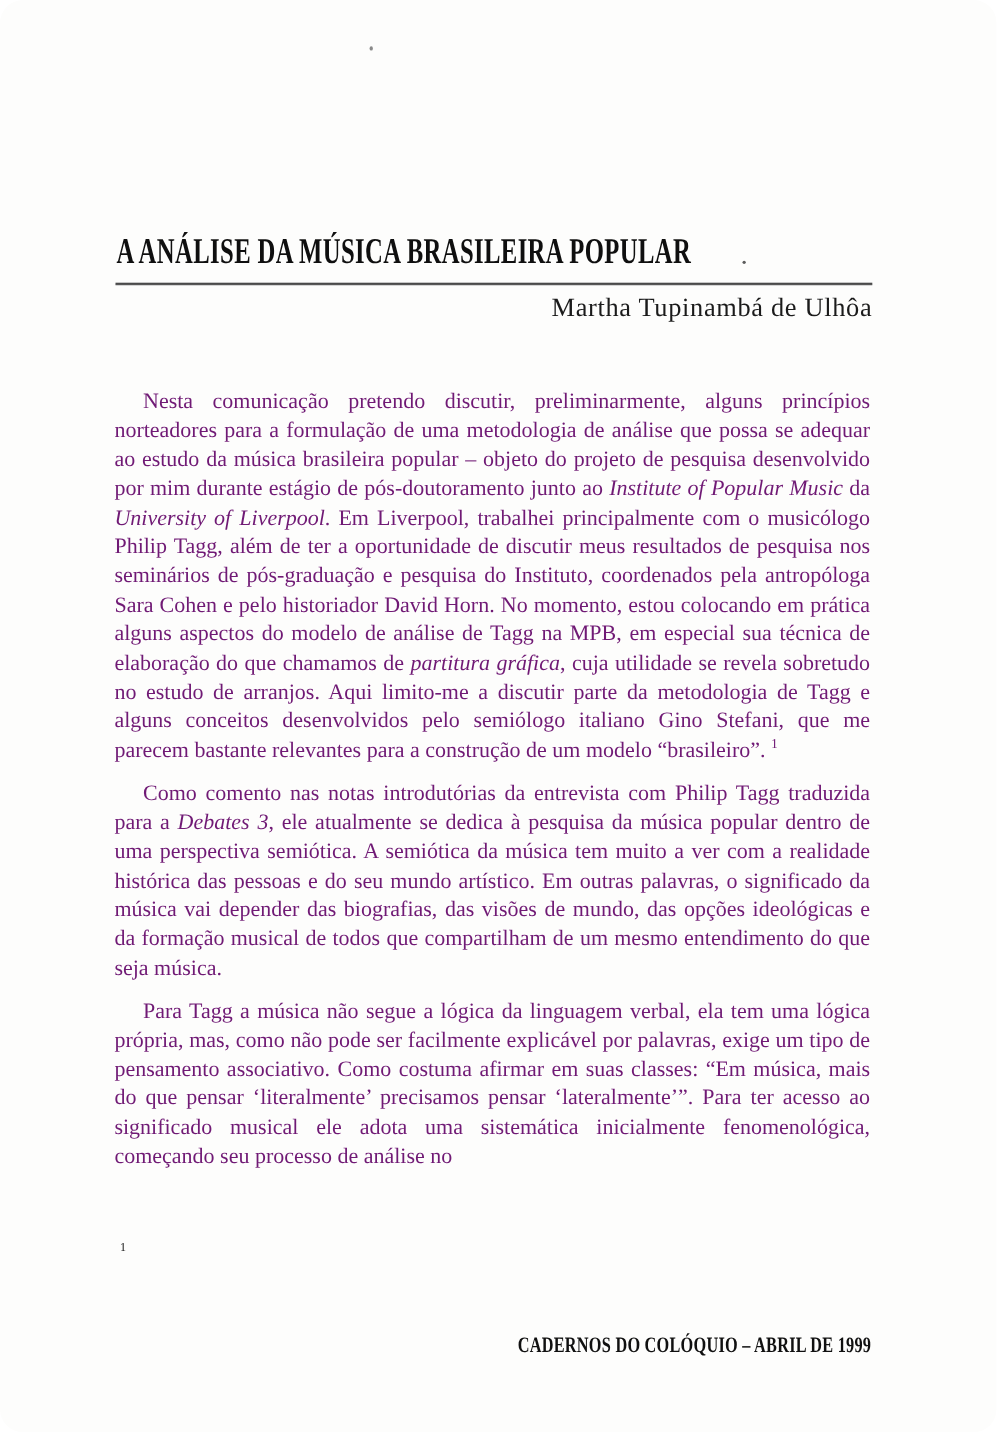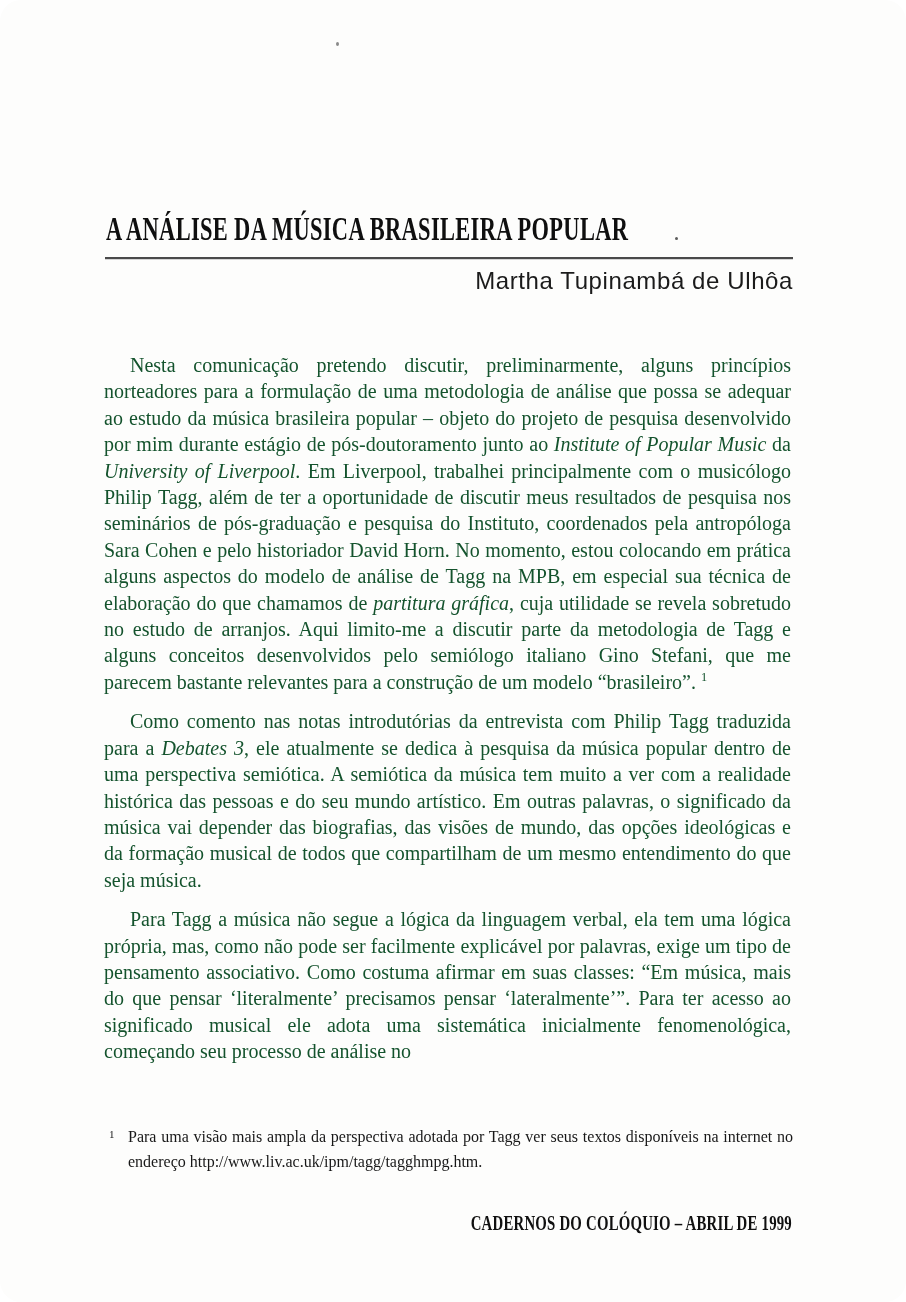--- a/index.html
+++ b/index.html
@@ -36,36 +36,36 @@
     height: 2px;
     background: #4a4a4a;
     box-shadow: 0 1px 0 rgba(90,90,90,0.25);
   }
   .author {
     position: absolute;
     left: 105px;
     top: 267px;
     width: 688px;
     text-align: right;
-    font-family: Liberation Sans, sans-serif;
+    font-family: Liberation Serif, serif;
     font-size: 24px;
     font-weight: 400;
     color: #1b1b1b;
     letter-spacing: 0.6px;
   }
   .body-text {
     position: absolute;
     left: 104px;
     top: 352px;
     width: 687px;
     font-size: 20px;
     line-height: 26.4px;
     text-align: justify;
     hyphens: manual;
-    color: #14532d;
+    color: #701a75;
   }
   .body-text p { text-indent: 26px; margin-bottom: 13px; }
   .body-text p:last-child { margin-bottom: 16px; }
   .body-text em { font-style: italic; }
   sup.fn-ref { font-size: 0.62em; vertical-align: super; line-height: 0; }
   .footnote {
     position: absolute;
     left: 105px;
     top: 1124px;
     width: 688px;
@@ -112,21 +112,20 @@
   <div class="author">Martha Tupinambá de Ulhôa</div>
 
   <div class="body-text" id="body-paragraphs">
       <p><span>Nesta comunicação pretendo discutir, preliminarmente, alguns princí­pios norteadores para a formulação de uma metodologia de análise que possa se adequar ao estudo da música brasileira popular – objeto do proje­to de pesquisa desenvolvido por mim durante estágio de pós-doutoramento junto ao </span><em>Institute of Popular Music</em><span> da </span><em>University of Liverpool</em><span>. Em Liverpool, trabalhei principalmente com o musicólogo Philip Tagg, além de ter a opor­tunidade de discutir meus resultados de pesquisa nos seminários de pós-graduação e pesquisa do Instituto, coordenados pela antropóloga Sara Cohen e pelo historiador David Horn. No momento, estou colocando em prática alguns aspectos do modelo de análise de Tagg na MPB, em especial sua técnica de elaboração do que chamamos de </span><em>partitura gráfica</em><span>, cuja utilidade se revela sobretudo no estudo de arranjos. Aqui limito-me a discutir parte da metodologia de Tagg e alguns conceitos desenvolvidos pelo semiólogo ita­liano Gino Stefani, que me parecem bastante relevantes para a construção de um modelo “brasileiro”. </span><sup class="fn-ref">1</sup></p>
       <p><span>Como comento nas notas introdutórias da entrevista com Philip Tagg traduzida para a </span><em>Debates 3</em><span>, ele atualmente se dedica à pesquisa da música popular dentro de uma perspectiva semiótica. A semiótica da música tem muito a ver com a realidade histórica das pessoas e do seu mundo artístico. Em outras palavras, o significado da música vai depender das biografias, das visões de mundo, das opções ideológicas e da formação musical de todos que compartilham de um mesmo entendimento do que seja música.</span></p>
       <p><span>Para Tagg a música não segue a lógica da linguagem verbal, ela tem uma lógica própria, mas, como não pode ser facilmente explicável por palavras, exige um tipo de pensamento associativo. Como costuma afirmar em suas classes: “Em música, mais do que pensar ‘literalmente’ precisamos pensar ‘lateralmente’”. Para ter acesso ao significado musical ele adota uma sistemá­tica inicialmente fenomenológica, começando seu processo de análise no</span></p>
     </div>
 
   <div class="footnote">
     <span class="fn-marker">1</span>
-    <span class="fn-text">Para uma visão mais ampla da perspectiva adotada por Tagg ver seus textos disponíveis na internet no endereço http://www.liv.ac.uk/ipm/tagg/tagghmpg.htm.</span>
   </div>
 
   <div class="footer">CADERNOS DO COLÓQUIO – ABRIL DE 1999</div>
 
   <div class="speck speck-1"></div>
   <div class="speck speck-2"></div>
 
 </div>
 
 </body></html>

